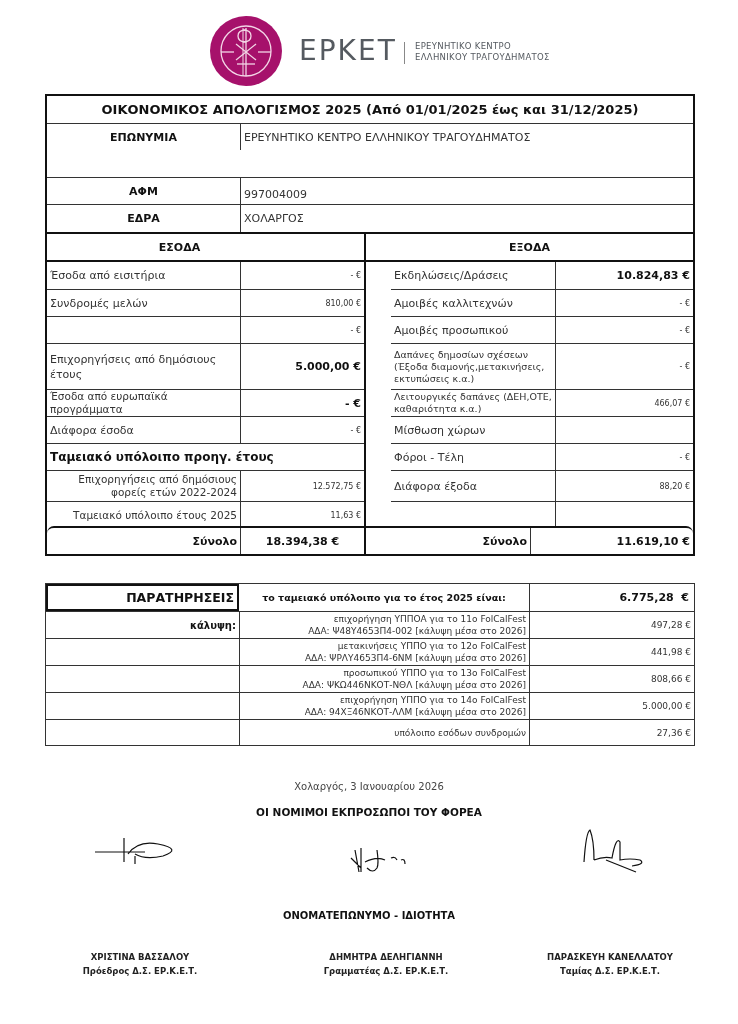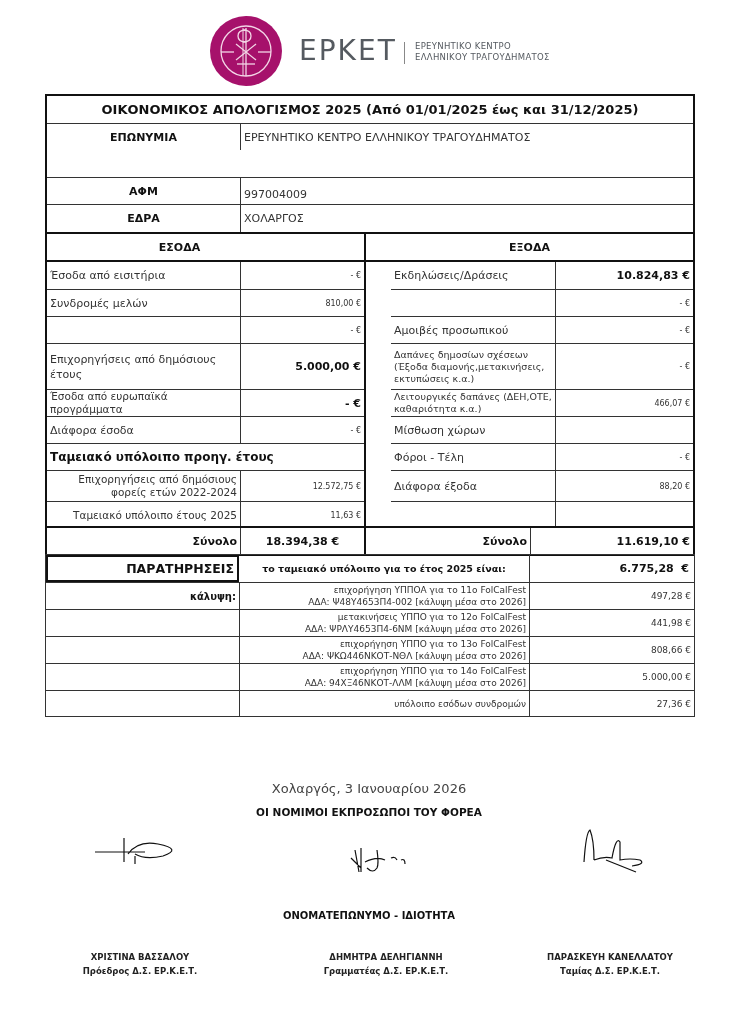--- a/index.html
+++ b/index.html
@@ -24,21 +24,21 @@
   .c { justify-content: center; text-align: center; }
   .r { justify-content: flex-end; text-align: right; }
   .sm { font-size: 8px; }
   .xs { font-size: 9.5px; line-height: 12px; }
   .small2 { font-size: 9px; }
 
   
   #main { left: 45px; top: 94px; width: 650px; height: 462px; }
 
   
-  #remarks { left: 45px; top: 554px; width: 650px; height: 163px; }
+  #remarks { left: 45px; top: 583px; width: 650px; height: 163px; }
 
   .footer-text { position: absolute; left: 0; width: 738px; text-align: center; }
   .sig-name { position: absolute; width: 220px; text-align: center; font-size: 8.5px; font-weight: bold; line-height: 14px; color: #222; }
 </style>
 </head>
 <body>
 
 <div class="logo">
   <div class="logo-circle">
     <svg width="72" height="70" viewBox="0 0 72 70">
@@ -140,20 +140,21 @@
 
     <div class="vthick" style="left:317px;"></div>
 
     <div style="position:absolute;left:319px;right:0;top:0;height:266px;margin-left:25px;">
       <div class="row" style="top:0;height:27px;border-top:none;">
         <div class="cell" style="left:0;width:164px;">Εκδηλώσεις/Δράσεις</div>
         <div class="vline" style="left:164px;"></div>
         <div class="cell r b" style="left:165px;right:0;">10.824,83 €</div>
       </div>
       <div class="row" style="top:27px;height:27px;">
+        <div class="cell" style="left:0;width:164px;">Αμοιβές καλλιτεχνών</div>
         <div class="vline" style="left:164px;"></div>
         <div class="cell r sm" style="left:165px;right:0;">-   €</div>
       </div>
       <div class="row" style="top:54px;height:27px;">
         <div class="cell" style="left:0;width:164px;">Αμοιβές προσωπικού</div>
         <div class="vline" style="left:164px;"></div>
         <div class="cell r sm" style="left:165px;right:0;">-   €</div>
       </div>
       <div class="row" style="top:81px;height:46px;">
         <div class="cell xs" style="left:0;width:164px;">Δαπάνες δημοσίων σχέσεων (Έξοδα διαμονής,μετακινήσεις, εκτυπώσεις κ.α.)</div>
@@ -178,21 +179,21 @@
         <div class="cell" style="left:0;width:164px;">Διάφορα έξοδα</div>
         <div class="vline" style="left:164px;"></div>
         <div class="cell r sm" style="left:165px;right:0;">88,20 €</div>
       </div>
       <div class="row" style="top:239px;height:27px;">
         <div class="vline" style="left:164px;"></div>
       </div>
     </div>
   </div>
 
-  <div class="row" style="top:430px;height:28px;border-top:2px solid #111;">
+  <div class="row" style="top:430px;height:28px;border-top:2px solid #111;border-radius:7px;">
     <div class="cell r b" style="left:0;width:193px;">Σύνολο</div>
     <div class="vline" style="left:193px;"></div>
     <div class="cell c b" style="left:194px;width:123px;">18.394,38 €</div>
     <div class="vthick" style="left:317px;"></div>
     <div class="cell r b" style="left:319px;width:164px;">Σύνολο</div>
     <div class="vline" style="left:483px;"></div>
     <div class="cell r b" style="left:484px;right:0;">11.619,10 €</div>
   </div>
 </div>
 
@@ -221,21 +222,21 @@
       <span>μετακινήσεις ΥΠΠΟ για το 12ο FolCalFest</span>
       <span>ΑΔΑ: ΨΡΛΥ4653Π4-6ΝΜ [κάλυψη μέσα στο 2026]</span>
     </div>
     <div class="vline" style="left:483px;"></div>
     <div class="cell r small2" style="left:484px;right:0;">441,98 €</div>
   </div>
 
   <div class="row" style="top:81px;height:27px;">
     <div class="vline" style="left:193px;"></div>
     <div class="cell r small2" style="left:194px;width:289px;flex-direction:column;align-items:flex-end;justify-content:center;line-height:12px;">
-      <span>επιχορήγηση ΥΠΠΟ για το 13ο FolCalFest</span>
+      <span>προσωπικού ΥΠΠΟ για το 13ο FolCalFest</span>
       <span>ΑΔΑ: ΨΚΩ446ΝΚΟΤ-ΝΘΛ [κάλυψη μέσα στο 2026]</span>
     </div>
     <div class="vline" style="left:483px;"></div>
     <div class="cell r small2" style="left:484px;right:0;">808,66 €</div>
   </div>
 
   <div class="row" style="top:108px;height:27px;">
     <div class="vline" style="left:193px;"></div>
     <div class="cell r small2" style="left:194px;width:289px;flex-direction:column;align-items:flex-end;justify-content:center;line-height:12px;">
       <span>επιχορήγηση ΥΠΠΟ για το 14ο FolCalFest</span>
@@ -246,21 +247,21 @@
   </div>
 
   <div class="row" style="top:135px;height:26px;">
     <div class="vline" style="left:193px;"></div>
     <div class="cell r small2" style="left:194px;width:289px;">υπόλοιπο εσόδων συνδρομών</div>
     <div class="vline" style="left:483px;"></div>
     <div class="cell r small2" style="left:484px;right:0;">27,36 €</div>
   </div>
 </div>
 
-<div class="footer-text" style="top:781px;font-size:13px;color:#444;">Χολαργός, 3 Ιανουαρίου 2026</div>
+<div class="footer-text" style="top:781px;font-size:10px;color:#444;">Χολαργός, 3 Ιανουαρίου 2026</div>
 <div class="footer-text" style="top:806px;font-size:10.5px;font-weight:bold;">ΟΙ ΝΟΜΙΜΟΙ ΕΚΠΡΟΣΩΠΟΙ ΤΟΥ ΦΟΡΕΑ</div>
 
 <svg style="position:absolute;left:90px;top:832px;" width="100" height="40" viewBox="0 0 100 40">
   <path d="M5 20 L55 20 M34 6 L34 30 M38 22 q10 -14 30 -10 q25 5 5 12 q-18 4 -28 -2 M45 24 l0 8" fill="none" stroke="#111" stroke-width="1.2"></path>
 </svg>
 <svg style="position:absolute;left:345px;top:840px;" width="80" height="36" viewBox="0 0 80 36">
   <path d="M6 18 l10 10 M10 10 l4 22 M16 8 l0 24 M20 22 q12 -6 20 -2 M32 10 q2 14 0 18 q-4 6 -10 0 M46 18 q4 -2 6 2 M56 20 q4 -2 4 4" fill="none" stroke="#111" stroke-width="1.2"></path>
 </svg>
 <svg style="position:absolute;left:580px;top:826px;" width="70" height="50" viewBox="0 0 70 50">
   <path d="M4 36 q2 -30 6 -32 q4 10 4 30 M14 34 q10 -4 18 -2 q4 -22 8 -16 l0 18 q10 -2 20 0 q6 4 -8 6 M26 34 l30 12" fill="none" stroke="#111" stroke-width="1.2"></path>

